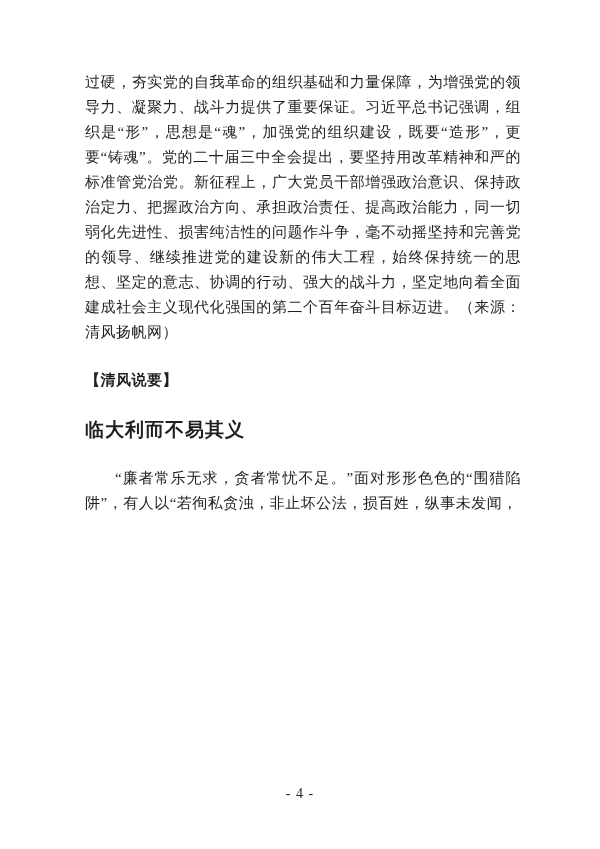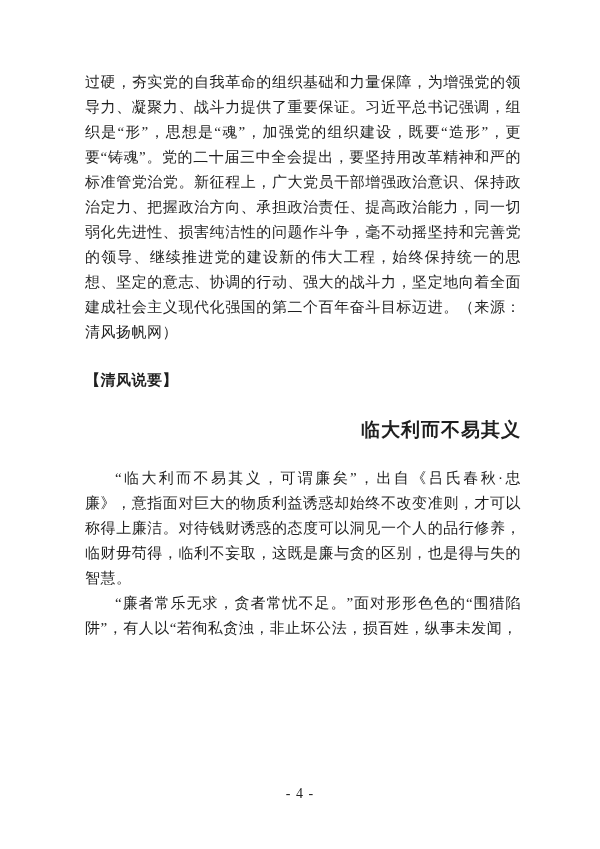--- a/index.html
+++ b/index.html
@@ -37,21 +37,21 @@
     margin: 23px 0 0 0;
     font-weight: 700;
     text-indent: 0;
     text-align: left;
   }
   .article-title {
     margin: 22px 0 0 0;
     font-size: 19px;
     line-height: 30px;
     font-weight: 700;
-    text-align: right;
+    text-align: left;
     text-indent: 0;
     letter-spacing: 1px;
   }
   .body-block {
     margin-top: 21px;
   }
   .page-footer {
     position: absolute;
     left: 0;
     right: 0;
@@ -67,19 +67,18 @@
 
 <div class="page">
   <div class="content">
     <p class="para no-indent">过硬，夯实党的自我革命的组织基础和力量保障，为增强党的领导力、凝聚力、战斗力提供了重要保证。习近平总书记强调，组织是“形”，思想是“魂”，加强党的组织建设，既要“造形”，更要“铸魂”。党的二十届三中全会提出，要坚持用改革精神和严的标准管党治党。新征程上，广大党员干部增强政治意识、保持政治定力、把握政治方向、承担政治责任、提高政治能力，同一切弱化先进性、损害纯洁性的问题作斗争，毫不动摇坚持和完善党的领导、继续推进党的建设新的伟大工程，始终保持统一的思想、坚定的意志、协调的行动、强大的战斗力，坚定地向着全面建成社会主义现代化强国的第二个百年奋斗目标迈进。（来源：清风扬帆网）</p>
 
     <p class="para section-header">【清风说要】</p>
 
     <p class="para article-title">临大利而不易其义</p>
 
     <div class="body-block">
-      <p class="para">“临大利而不易其义，可谓廉矣”，出自《吕氏春秋·忠廉》，意指面对巨大的物质利益诱惑却始终不改变准则，才可以称得上廉洁。对待钱财诱惑的态度可以洞见一个人的品行修养，临财毋苟得，临利不妄取，这既是廉与贪的区别，也是得与失的智慧。</p>
       <p class="para">“廉者常乐无求，贪者常忧不足。”面对形形色色的“围猎陷阱”，有人以“若徇私贪浊，非止坏公法，损百姓，纵事未发闻，</p>
     </div>
   </div>
 
   <div class="page-footer">- 4 -</div>
 </div>
 
 </body></html>

